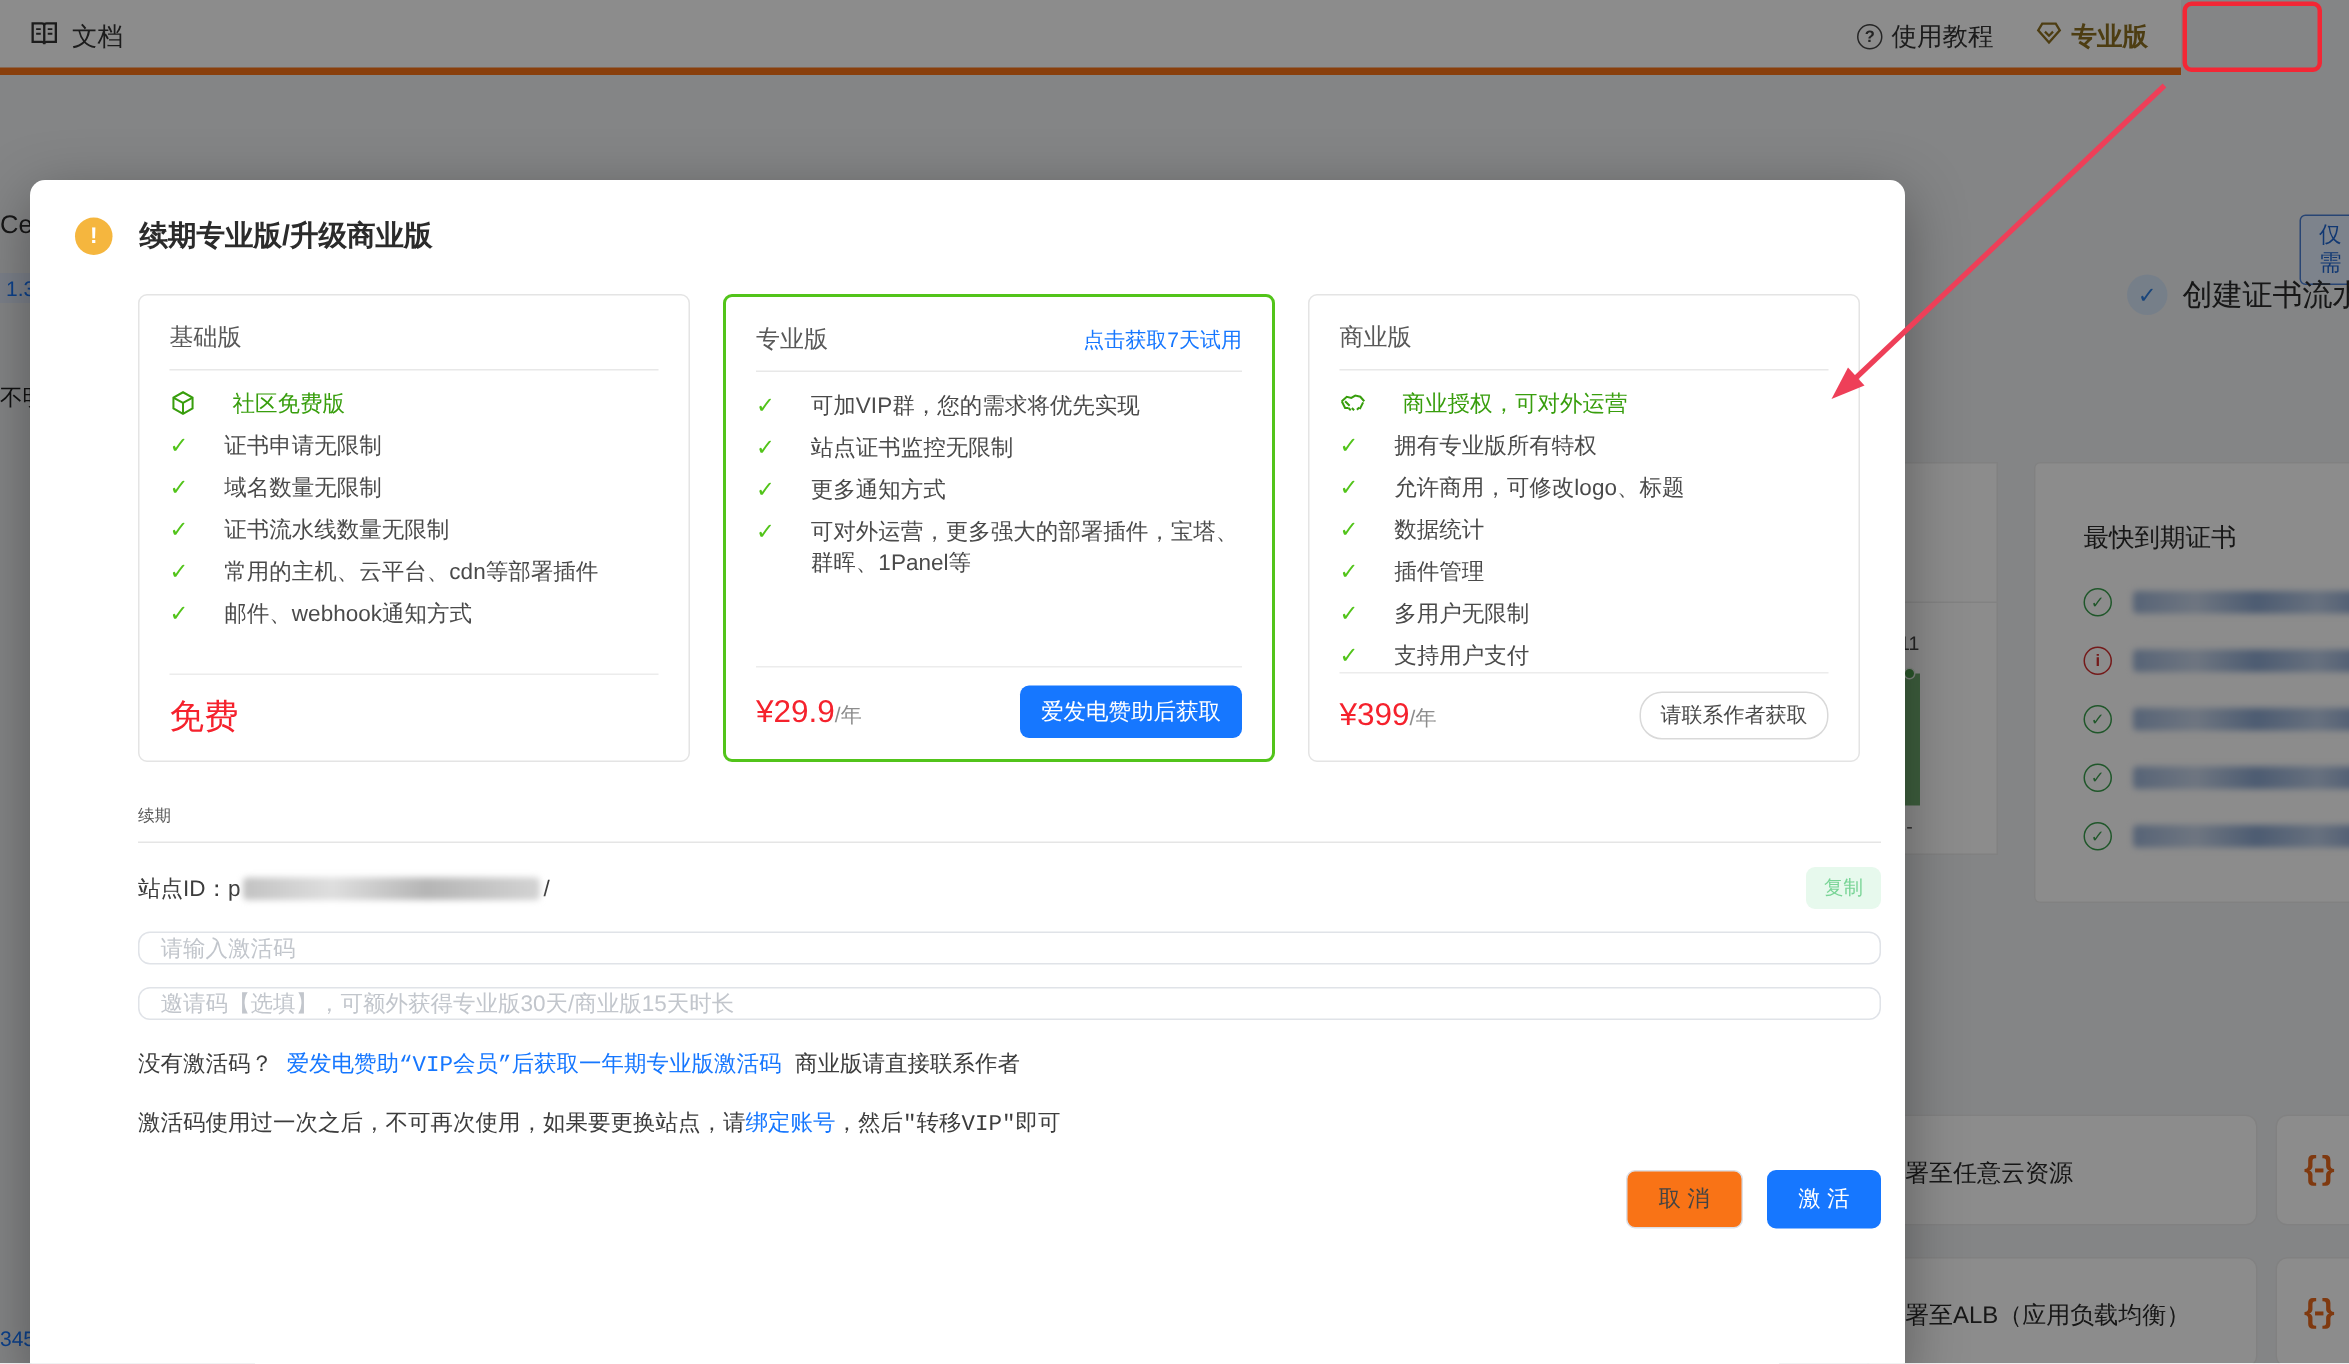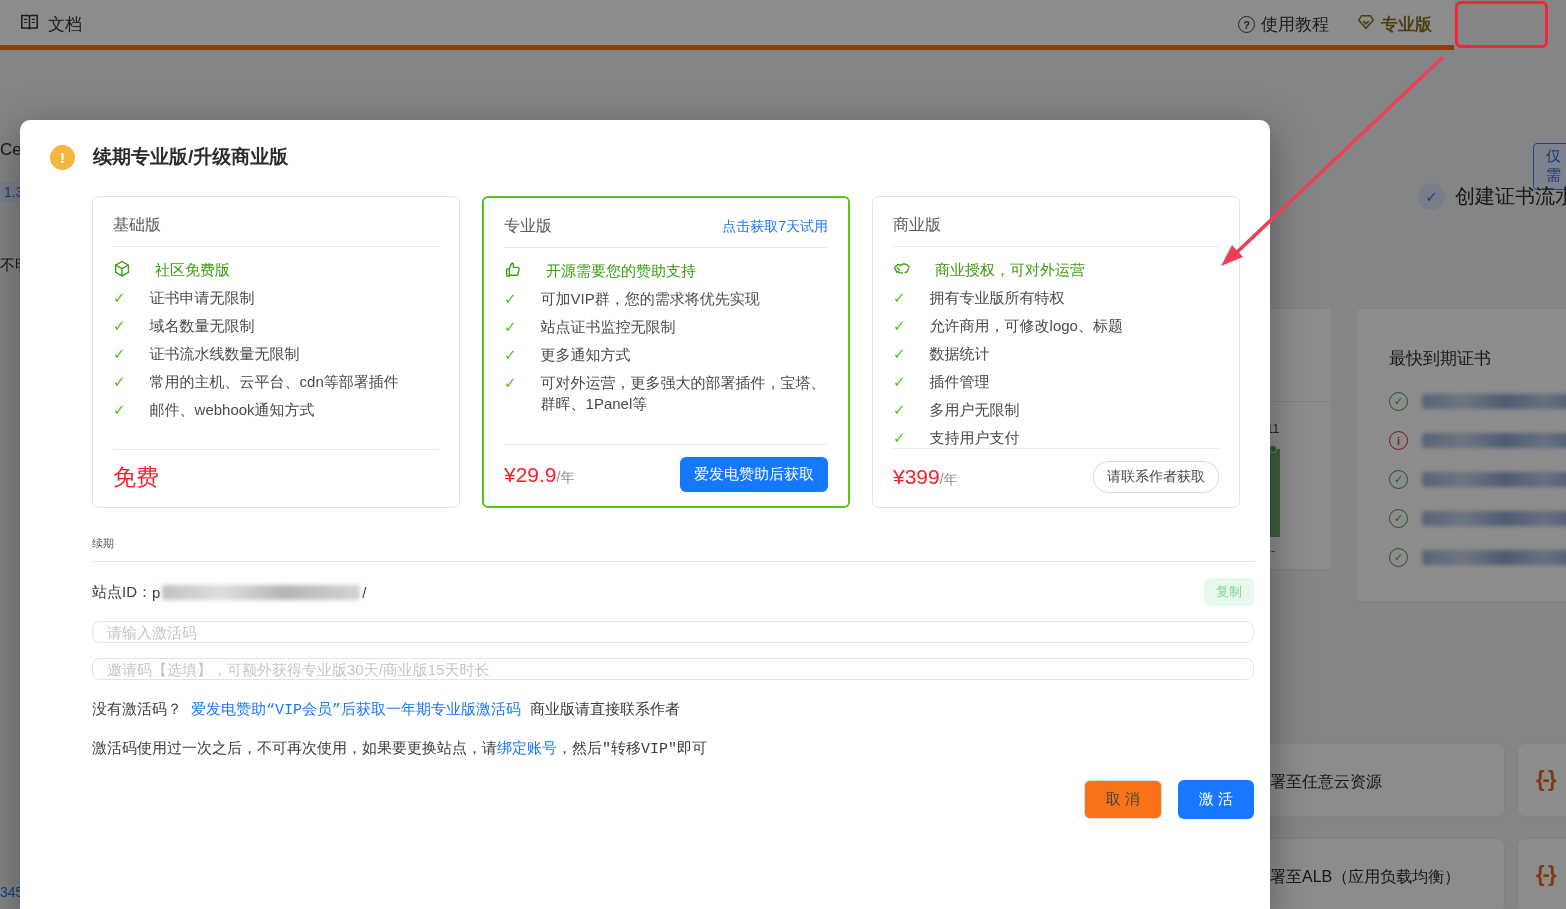--- a/index.html
+++ b/index.html
@@ -239,28 +239,20 @@
             <span class="price-free">免费</span>
           </div>
         </div>
 
         <div class="plan-card pro">
           <div class="plan-head">
             <span class="plan-name">专业版</span>
             <span class="trial-link">点击获取7天试用</span>
           </div>
           <ul class="feat">
-            <li class="hl">
-              <span class="ic">
-                <svg width="18" height="18" viewBox="0 0 24 24" fill="none" stroke="#389e0d" stroke-width="1.8">
-                    <path d="M7 10.5V20H4.5a1 1 0 01-1-1v-7.5a1 1 0 011-1H7zm0 0l3.2-7.3A2 2 0 0112.5 4v4.5h5.6a2 2 0 012 2.4l-1.3 6.4a2 2 0 01-2 1.7H7"></path>
-                  </svg>
-              </span>
-              <span>开源需要您的赞助支持</span>
-            </li>
             <li>
                 <span class="ck">✓</span>
                 <span>可加VIP群，您的需求将优先实现</span>
               </li>
             <li>
                 <span class="ck">✓</span>
                 <span>站点证书监控无限制</span>
               </li>
             <li>
                 <span class="ck">✓</span>

